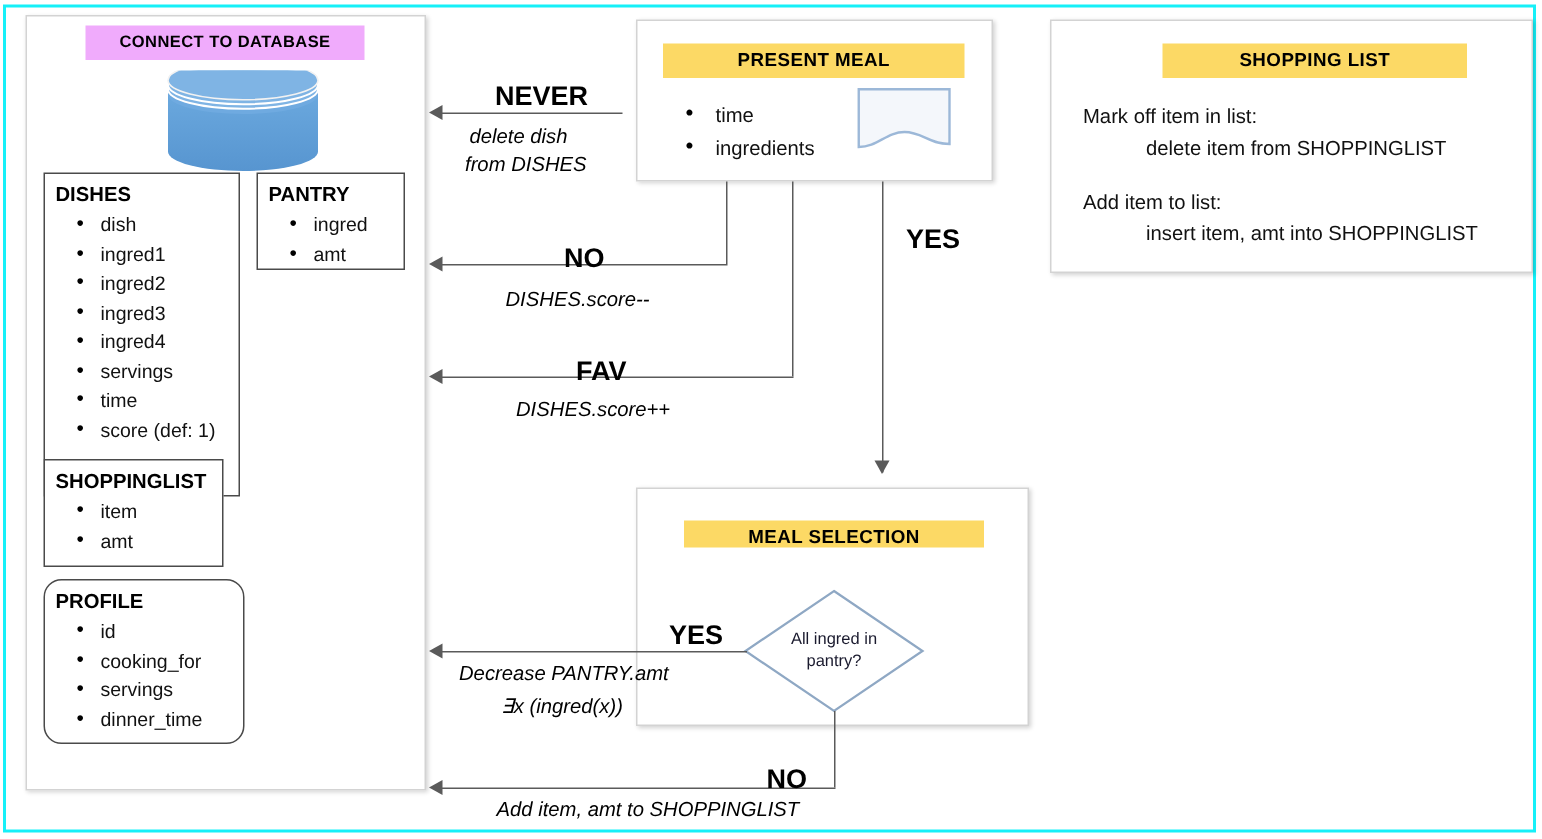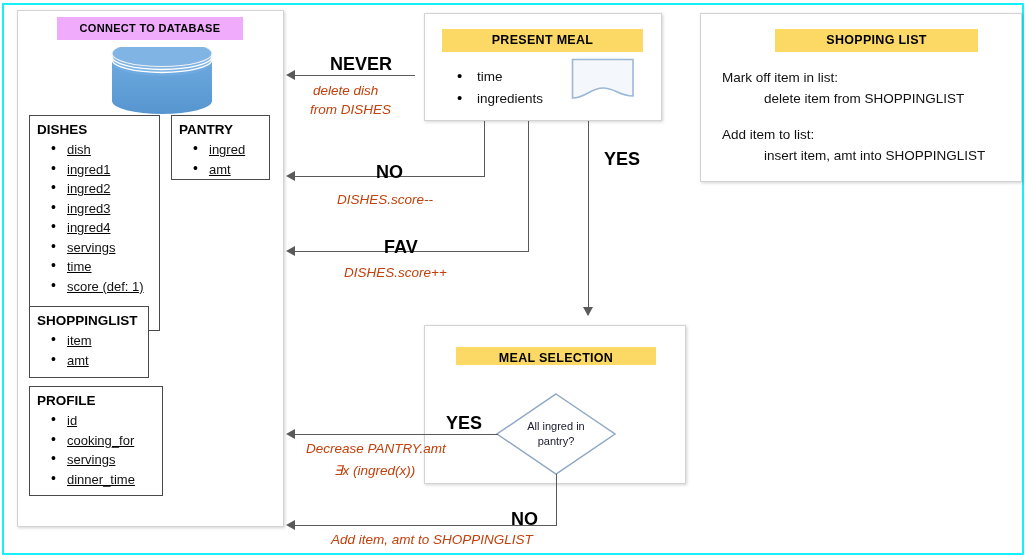--- a/index.html
+++ b/index.html
@@ -62,21 +62,20 @@
     font-weight: bold;
     font-size: 13.5px;
     color: #000;
     line-height: 18px;
     margin-bottom: 1px;
   }
   .tbl ul {
     margin: 0;
     padding: 0 0 0 14px;
     list-style: none;
-    text-decoration: underline;
   }
   .tbl li {
     font-size: 13px;
     color: #111;
     line-height: 19.5px;
     position: relative;
     padding-left: 16px;
     white-space: nowrap;
   }
   .tbl li::before {
@@ -151,21 +150,21 @@
     position: absolute;
     font-weight: bold;
     font-size: 18px;
     color: #000;
     white-space: nowrap;
   }
   .lbl-ital {
     position: absolute;
     font-style: italic;
     font-size: 13.5px;
-    color: #c2410c;
+    color: #000000;
     white-space: nowrap;
   }
 
   
   #db-cyl { position: absolute; }
 
   
   #doc-shape { position: absolute; }
 
   
@@ -228,21 +227,21 @@
   </div>
 
   <div class="tbl" style="left:29px; top:306px; width:120px; height:72px;">
     <div class="t-title">SHOPPINGLIST</div>
     <ul>
       <li>item</li>
       <li>amt</li>
     </ul>
   </div>
 
-  <div class="tbl" style="left:29px; top:386px; width:134px; height:110px;">
+  <div class="tbl" style="left:29px; top:386px; width:134px; height:110px;border-radius:12px;">
     <div class="t-title">PROFILE</div>
     <ul>
       <li>id</li>
       <li>cooking_for</li>
       <li>servings</li>
       <li>dinner_time</li>
     </ul>
   </div>
 
   <div class="panel" style="left:424px; top:13px; width:238px; height:108px;"></div>

